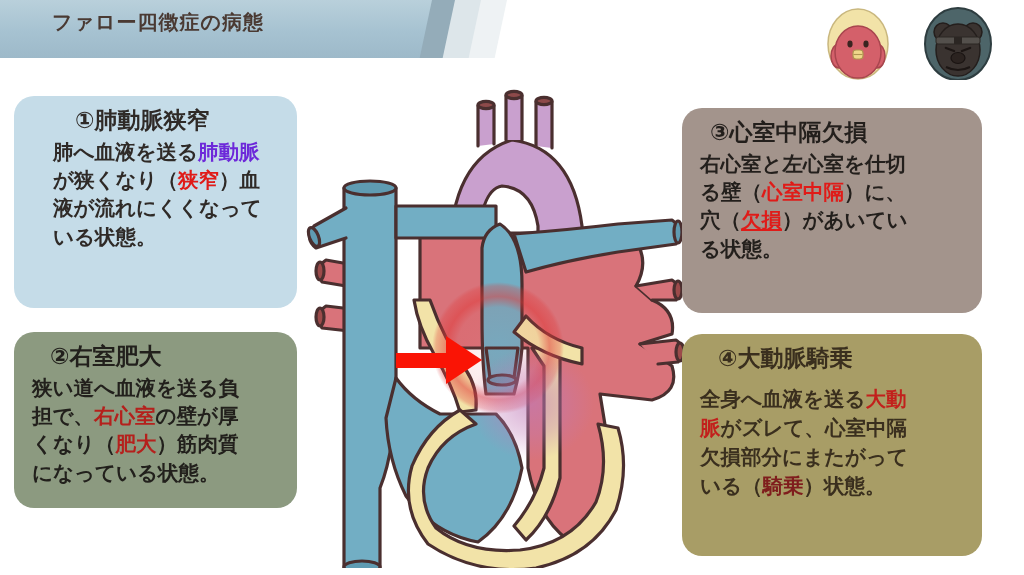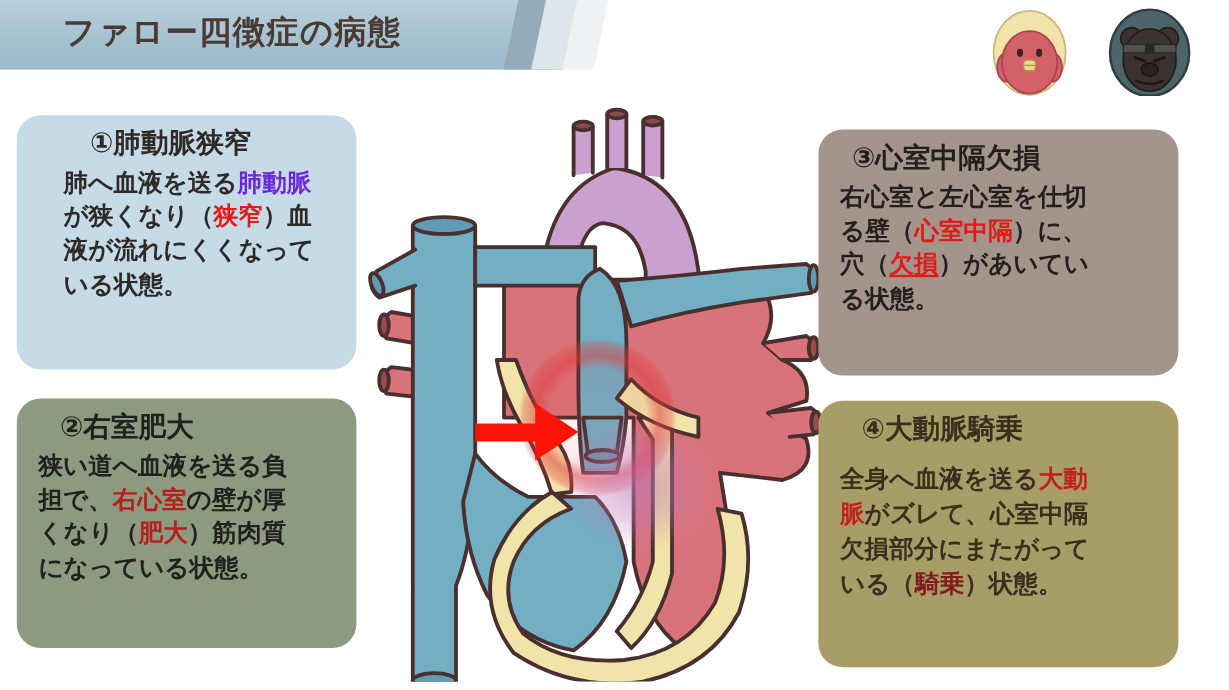--- a/index.html
+++ b/index.html
@@ -51,21 +51,21 @@
     width: 26px;
     height: 58px;
     background: #eef2f4;
     transform: skewX(-12deg);
     transform-origin: top left;
   }
   #banner-title {
     position: absolute;
     left: 52px;
     top: 9px;
-    font-size: 27px;
+    font-size: 20px;
     font-weight: bold;
     color: #4a3a33;
     letter-spacing: 1px;
     white-space: nowrap;
     z-index: 5;
   }
 
   
   .avatar {
     position: absolute;
@@ -99,21 +99,21 @@
 
   #box-1 {
     left: 14px; top: 96px; width: 283px; height: 212px;
     background: #c5dce8;
     color: #2f2a27;
     padding-left: 39px;
   }
   #box-1 .box-title { padding-left: 22px; }
 
   #box-2 {
-    left: 14px; top: 332px; width: 283px; height: 208px;
+    left: 14px; top: 332px; width: 283px; height: 176px;
     background: #8c9a80;
     color: #22201c;
   }
   #box-2 .box-title { padding-left: 22px; }
   #box-2 .box-body { padding-left: 4px; }
 
   #box-3 {
     left: 682px; top: 108px; width: 300px; height: 205px;
     background: #a3948c;
     color: #231f1c;

